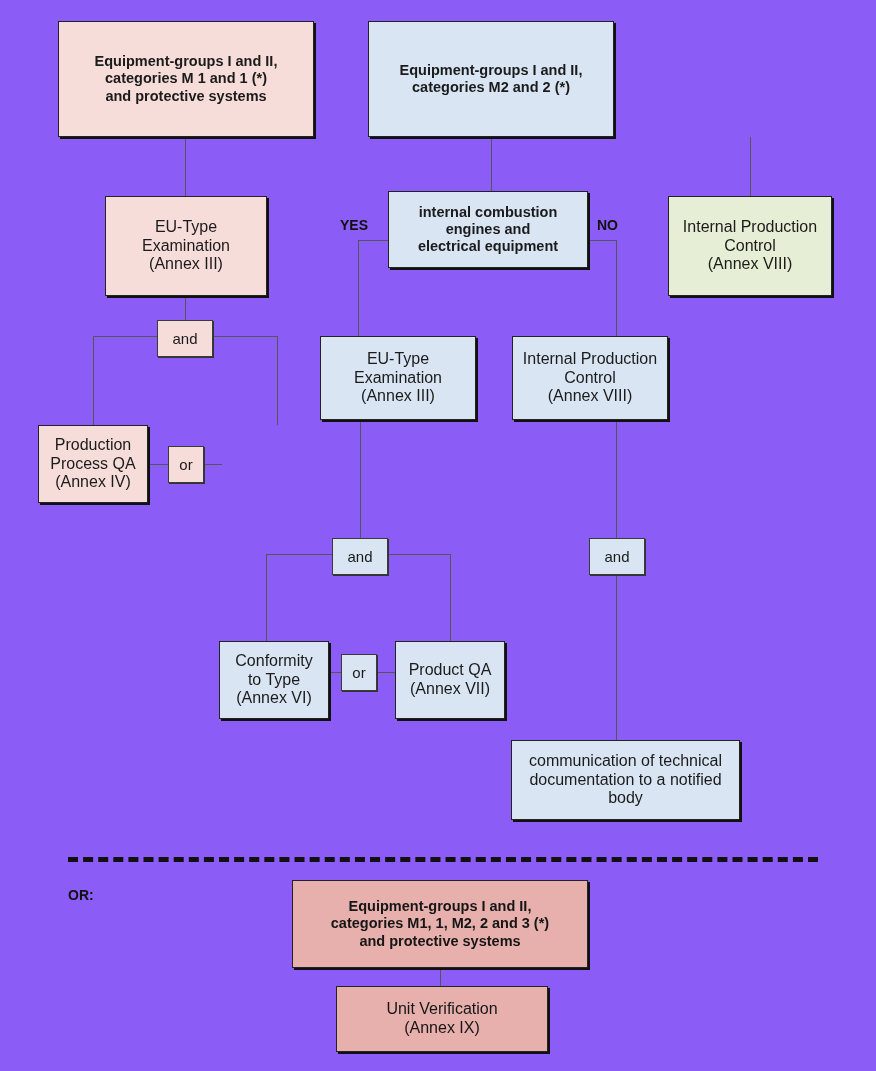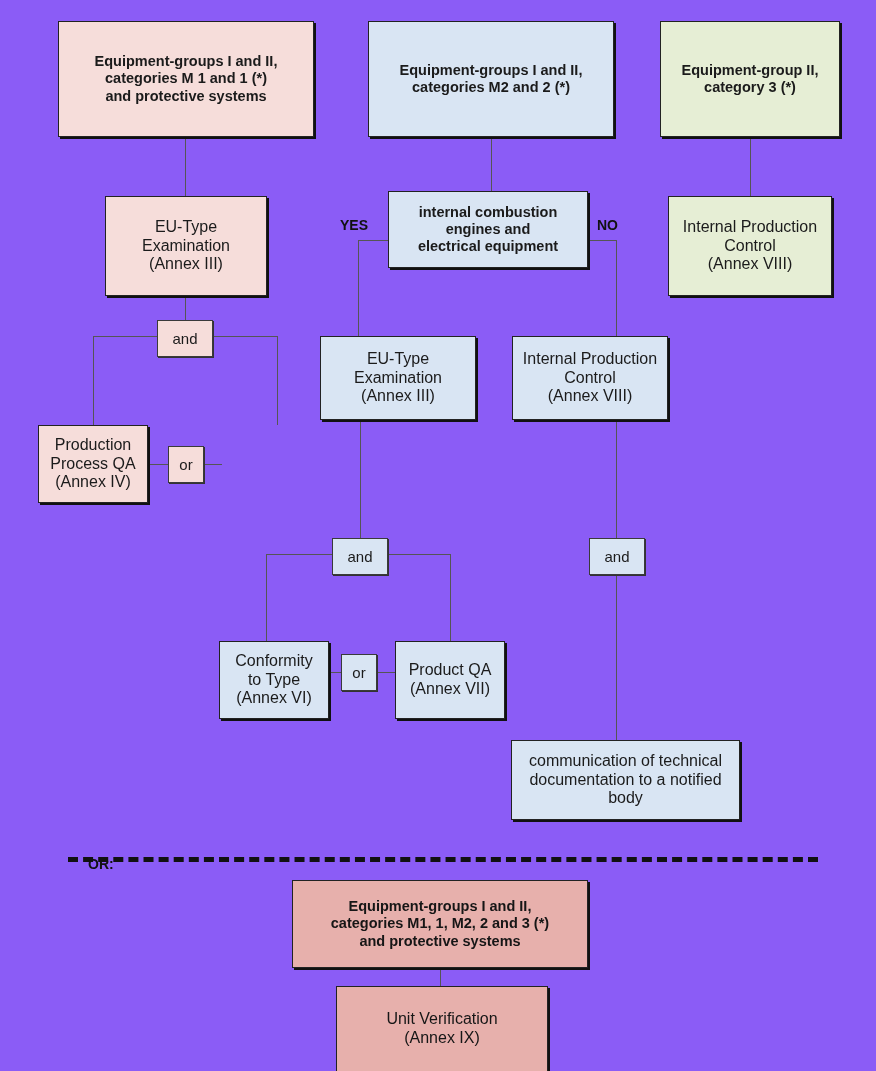--- a/index.html
+++ b/index.html
@@ -100,24 +100,20 @@
     <span class="txt">Equipment-groups I and II,
 categories M 1 and 1 (*)
 and protective systems</span>
   </div>
 
   <div class="node hdr blue" style="left:368px; top:21px; width:246px; height:116px;">
     <span class="txt">Equipment-groups I and II,
 categories M2 and 2 (*)</span>
   </div>
 
-  <div class="node hdr green" style="left:660px; top:21px; width:180px; height:116px;">
-    <span class="txt">Equipment-group II,
-category 3 (*)</span>
-  </div>
 
   <div class="vline" style="left:185px; top:137px; height:59px;"></div>
 
   <div class="node body-node pink" style="left:105px; top:196px; width:162px; height:100px;">
     <span class="txt">EU-Type
 Examination
 (Annex III)</span>
   </div>
 
   <div class="vline" style="left:185px; top:296px; height:24px;"></div>
@@ -220,28 +216,28 @@
   <div class="vline" style="left:750px; top:137px; height:59px;"></div>
 
   <div class="node body-node green" style="left:668px; top:196px; width:164px; height:100px;">
     <span class="txt">Internal Production
 Control
 (Annex VIII)</span>
   </div>
 
   <div class="divider" style="left:68px; top:857px; width:750px;"></div>
 
-  <div class="or-label" style="left:68px; top:856px;margin-left:20px;">OR:</div>
+  <div class="or-label" style="left:68px; top:887px;">OR:</div>
 
   <div class="node hdr pink-d" style="left:292px; top:880px; width:296px; height:88px;">
     <span class="txt">Equipment-groups I and II,
 categories M1, 1, M2, 2 and 3 (*)
 and protective systems</span>
   </div>
 
   <div class="vline" style="left:440px; top:968px; height:18px;"></div>
 
-  <div class="node body-node pink-d" style="left:336px; top:986px; width:212px; height:86px;">
+  <div class="node body-node pink-d" style="left:336px; top:986px; width:212px; height:66px;">
     <span class="txt">Unit Verification
 (Annex IX)</span>
   </div>
 
 </div>
 
 </body></html>

